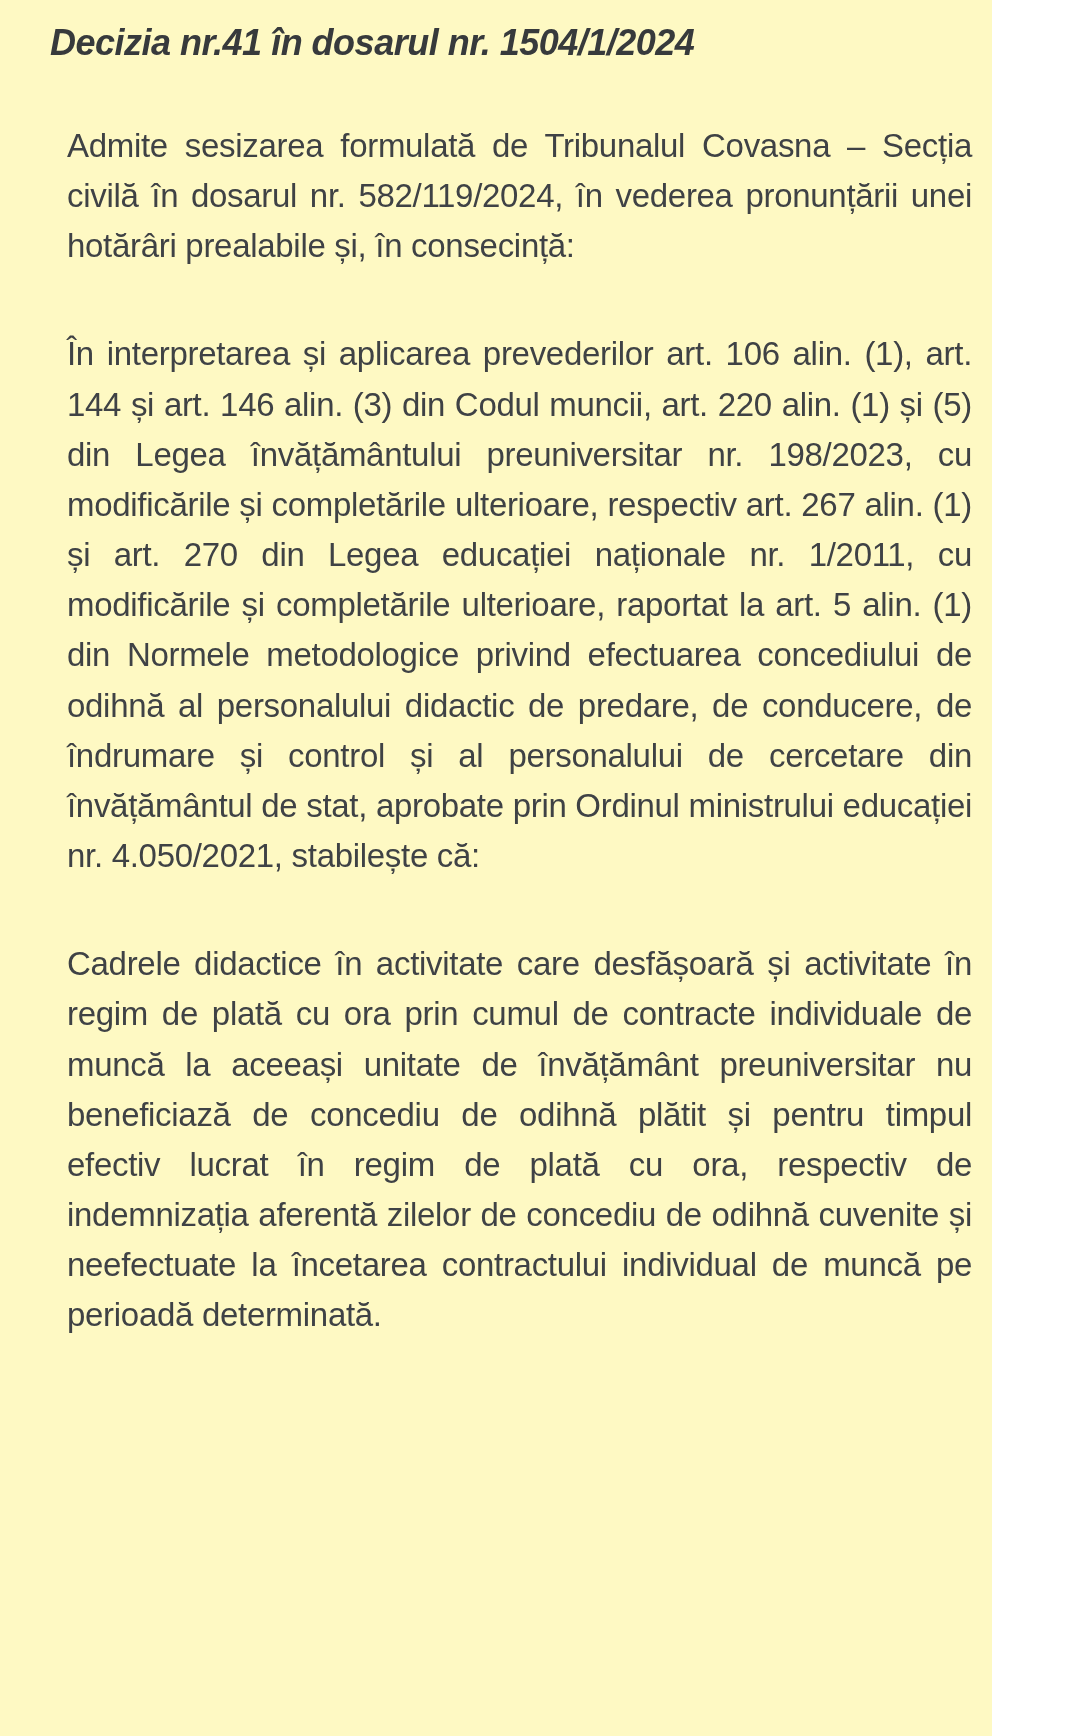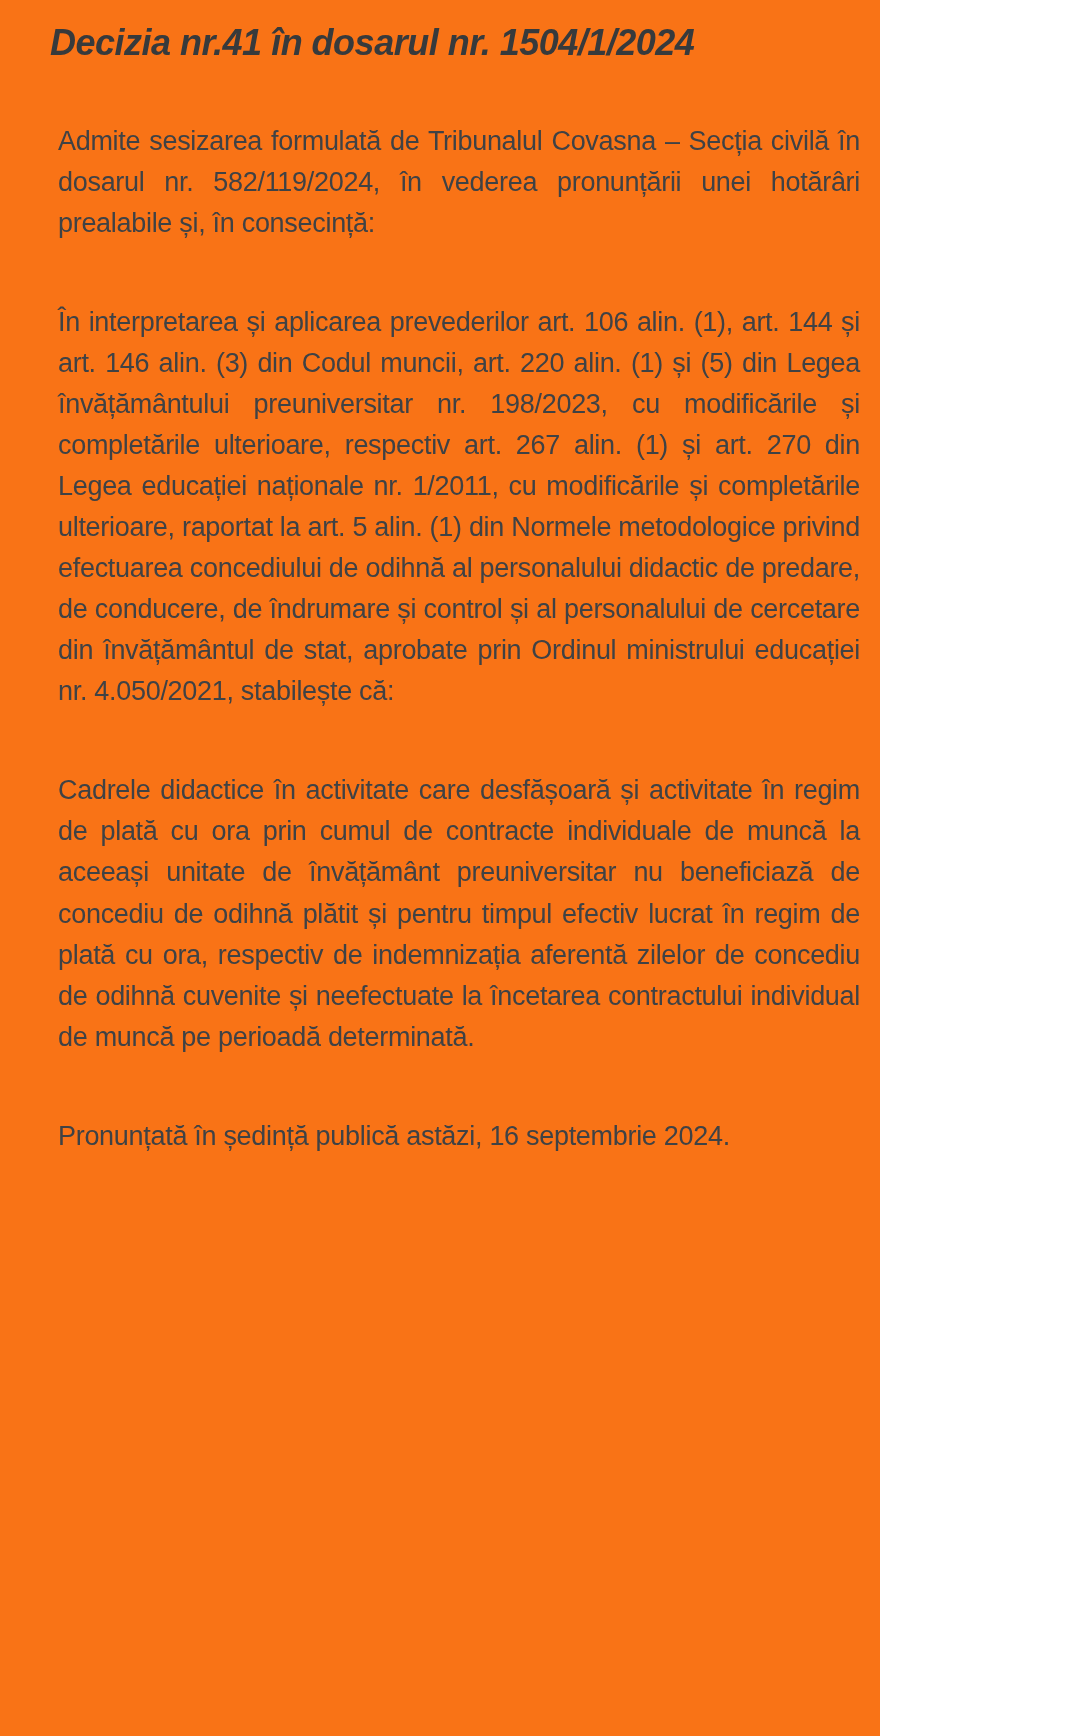--- a/index.html
+++ b/index.html
@@ -9,54 +9,53 @@
   }
   body {
     width: 1080px;
     min-height: 1736px;
     font-family: "Liberation Sans", "DejaVu Sans", sans-serif;
     color: #3f3f3f;
     -webkit-font-smoothing: antialiased;
   }
   .page {
     box-sizing: border-box;
-    width: 880px;
+    width: 992px;
     min-height: 1736px;
     padding: 20px 20px 40px 50px;
-    background: #f97316;
+    background: #fef9c3;
   }
   .doc-title {
     font-size: 36px;
     line-height: 1.25;
     font-weight: 700;
     font-style: italic;
     color: #373a3c;
     letter-spacing: -0.5px;
     margin: 0 0 56px 0;
   }
   .doc-paragraph {
-    font-size: 27px;
+    font-size: 33px;
     line-height: 1.52;
     letter-spacing: -0.3px;
     text-align: justify;
     text-justify: inter-word;
     color: #3f4245;
-    margin: 0 0 58px 8px;
+    margin: 0 0 58px 17px;
   }
   .doc-paragraph:last-child {
     margin-bottom: 0;
   }
 </style>
 </head>
 <body>
 
 <div class="page">
   <h1 class="doc-title">Decizia nr.41 în dosarul nr. 1504/1/2024</h1>
 
   <p class="doc-paragraph">Admite sesizarea formulată de Tribunalul Covasna – Secția civilă în dosarul nr. 582/119/2024, în vederea pronunțării unei hotărâri prealabile și, în consecință:</p>
 
   <p class="doc-paragraph">În interpretarea și aplicarea prevederilor art. 106 alin. (1), art. 144 și art. 146 alin. (3) din Codul muncii, art. 220 alin. (1) și (5) din Legea învățământului preuniversitar nr. 198/2023, cu modificările și completările ulterioare, respectiv art. 267 alin. (1) și art. 270 din Legea educației naționale nr. 1/2011, cu modificările și completările ulterioare, raportat la art. 5 alin. (1) din Normele metodologice privind efectuarea concediului de odihnă al personalului didactic de predare, de conducere, de îndrumare și control și al personalului de cercetare din învățământul de stat, aprobate prin Ordinul ministrului educației nr. 4.050/2021, stabilește că:</p>
 
   <p class="doc-paragraph">Cadrele didactice în activitate care desfășoară și activitate în regim de plată cu ora prin cumul de contracte individuale de muncă la aceeași unitate de învățământ preuniversitar nu beneficiază de concediu de odihnă plătit și pentru timpul efectiv lucrat în regim de plată cu ora, respectiv de indemnizația aferentă zilelor de concediu de odihnă cuvenite și neefectuate la încetarea contractului individual de muncă pe perioadă determinată.</p>
 
 
-  <p class="doc-paragraph">Pronunțată în ședință publică astăzi, 16 septembrie 2024.</p>
 </div>
 
 </body></html>

